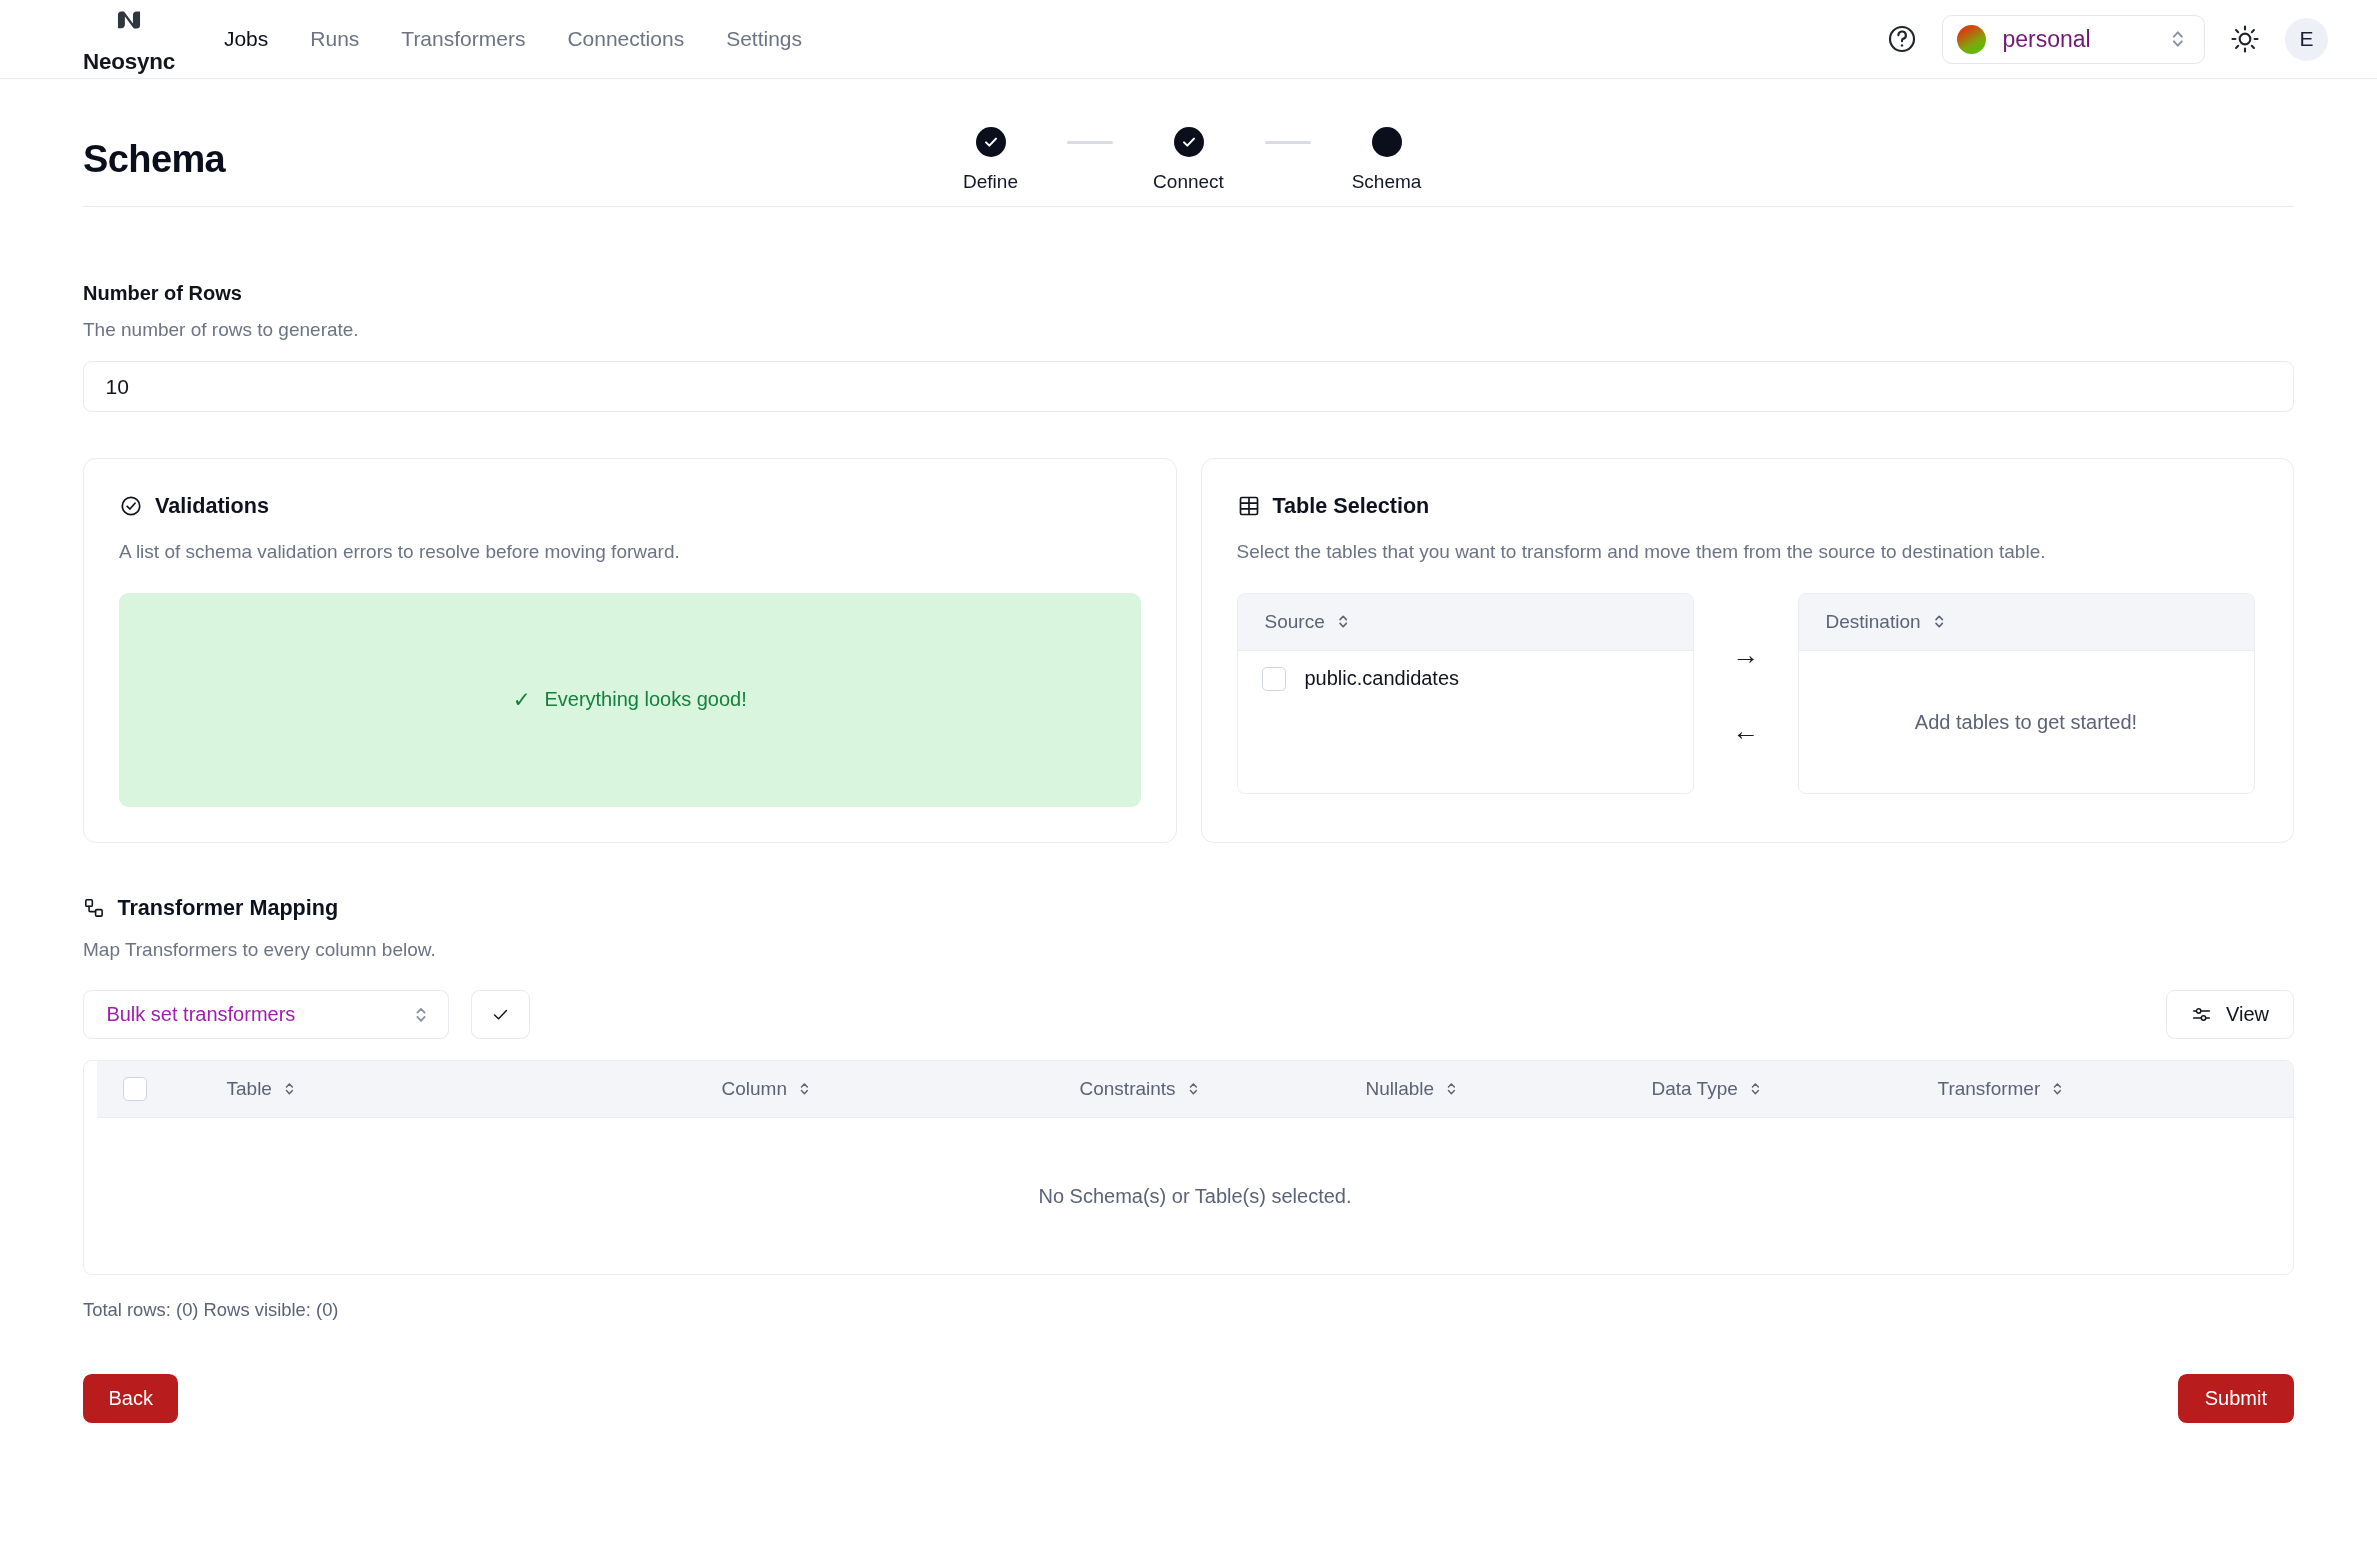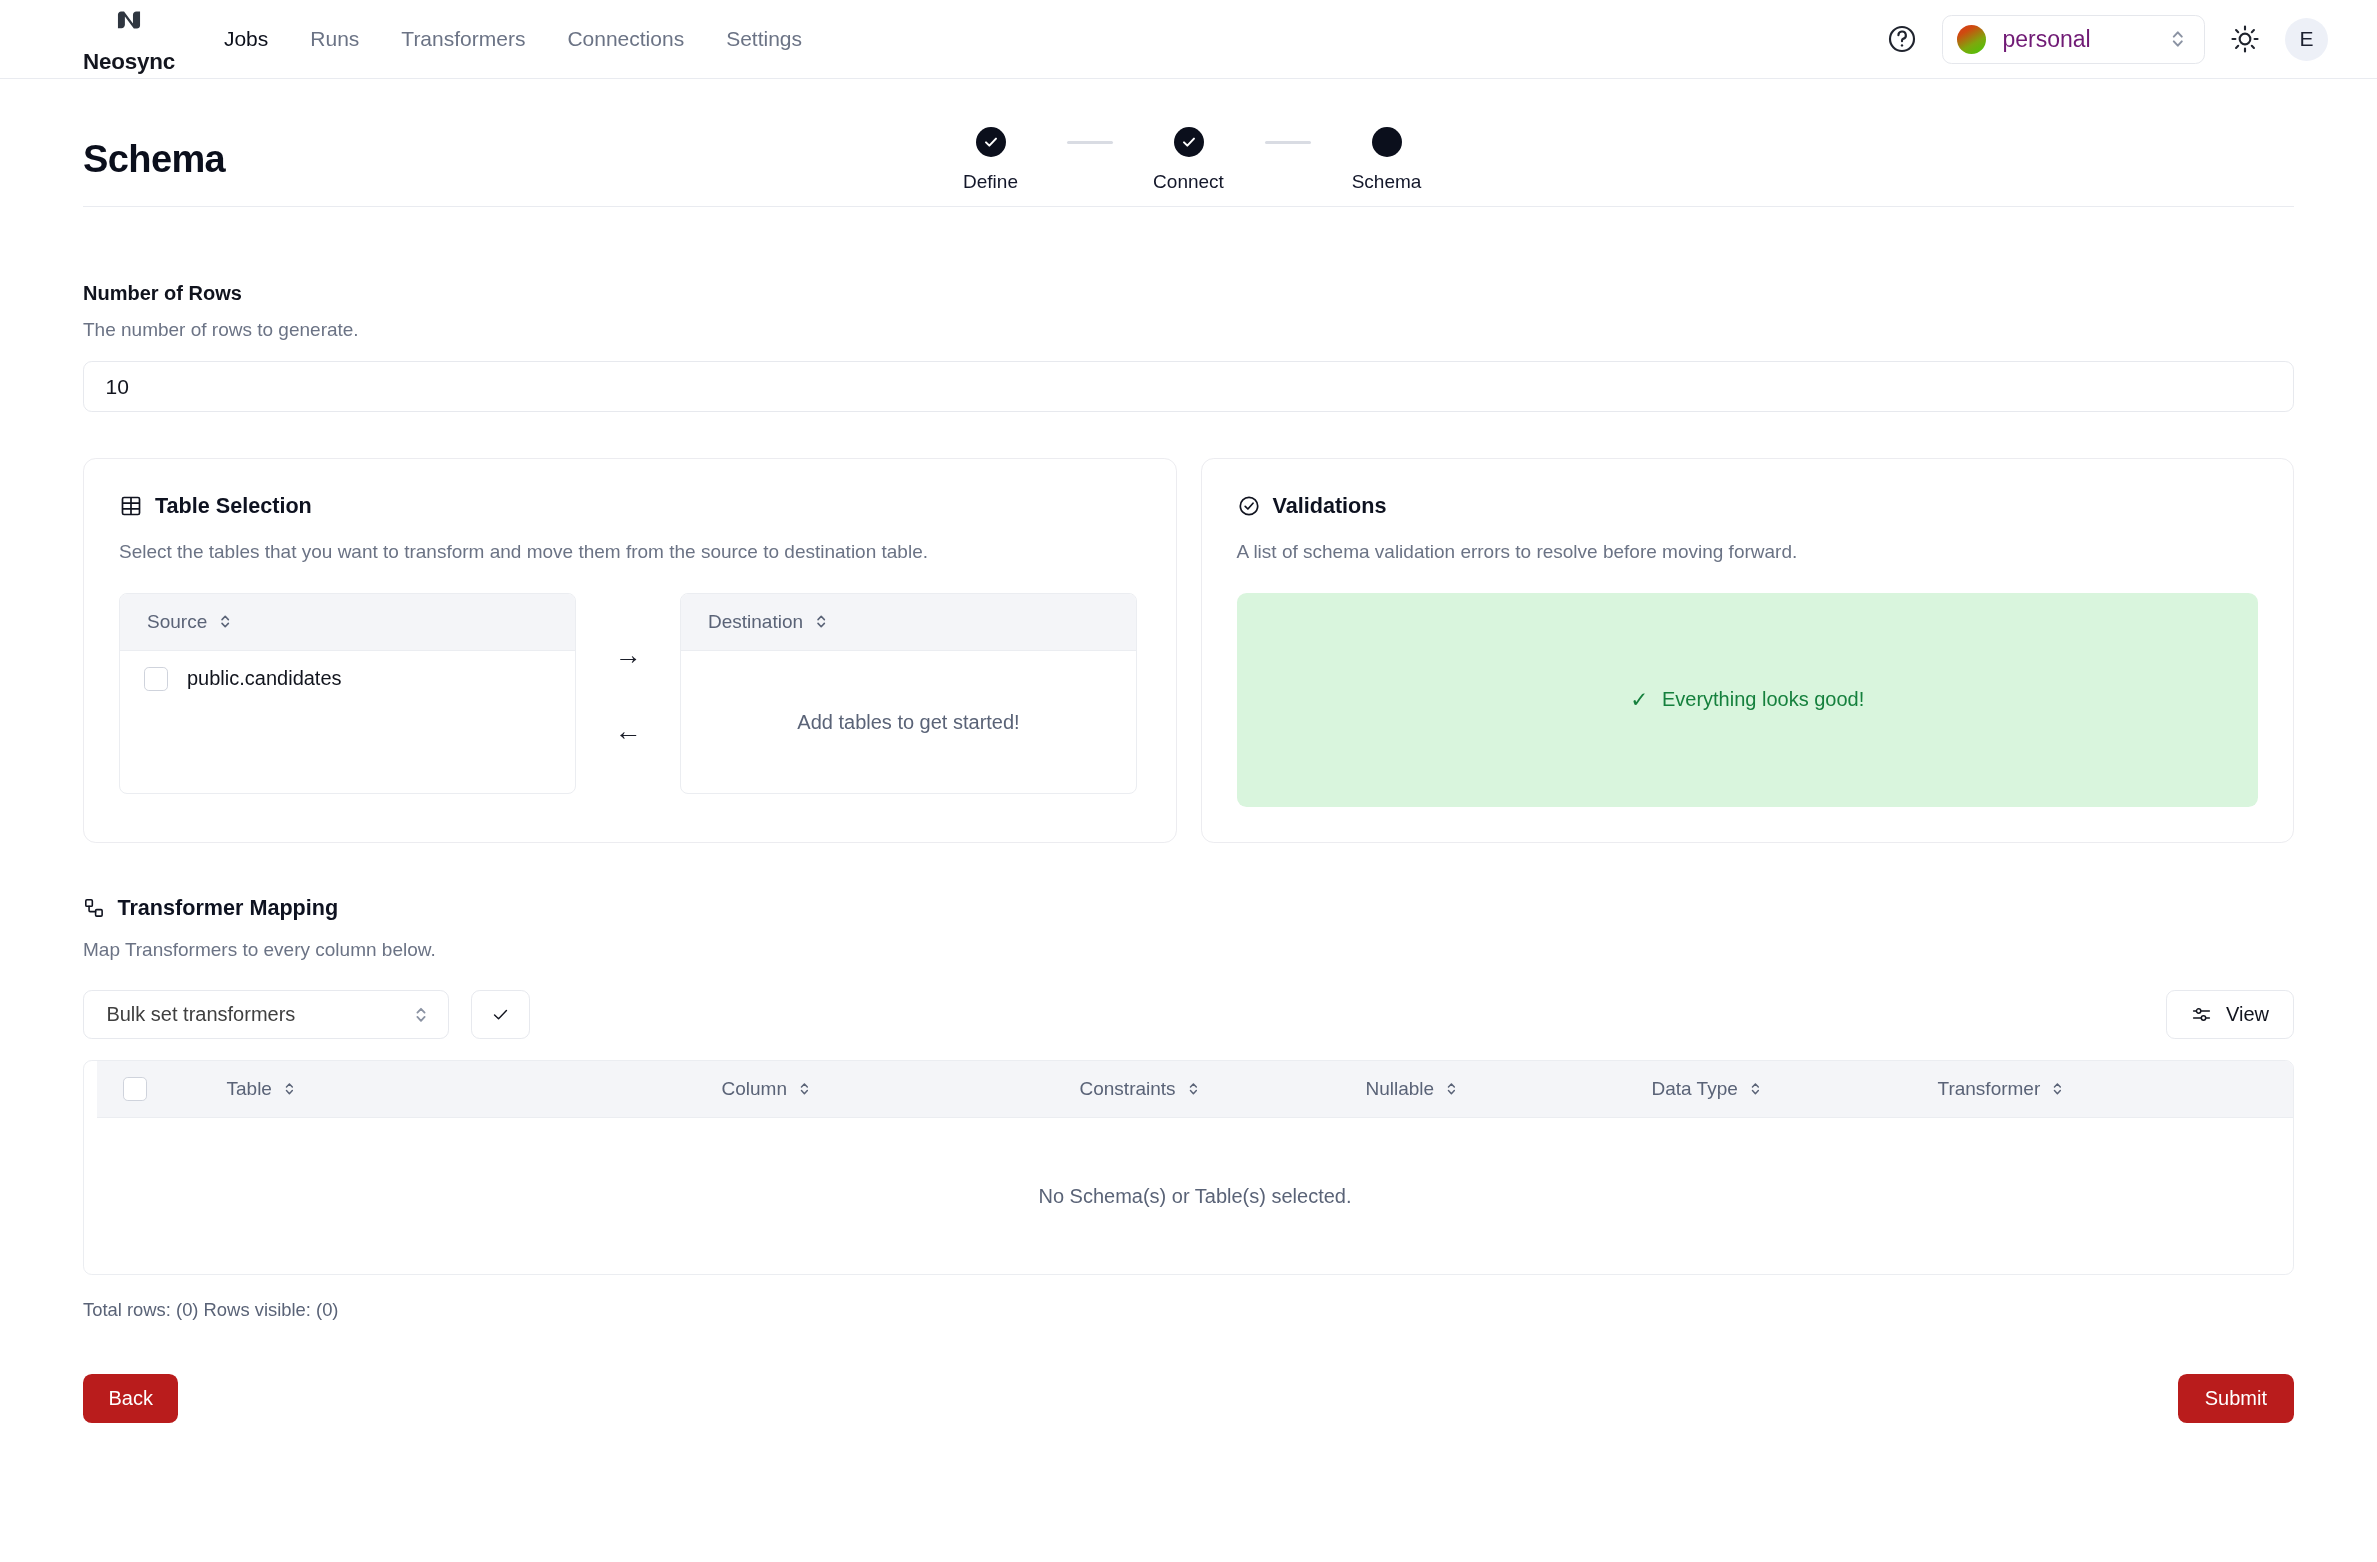--- a/index.html
+++ b/index.html
@@ -137,21 +137,21 @@
   .tm-title { display: flex; align-items: center; gap: 12px; }
   .tm-title-text { font-size: 21.6px; font-weight: 700; color: #0e1220; }
   .tm-sub { font-size: 19px; color: #6b7385; margin-top: 18.4px; }
 
   .tm-controls { display: flex; align-items: center; margin-top: 29px; }
   .bulk-select {
     width: 366px; height: 49px; border: 0.8px solid #e7e9ee; border-radius: 8.8px;
     background: #fff; display: flex; align-items: center; padding: 0 19px 0 22.4px;
     cursor: pointer;
   }
-  .bulk-select-text { font-size: 20px; color: #404040; flex: 1 1 auto; }
+  .bulk-select-text { font-size: 20px; color: #a21caf; flex: 1 1 auto; }
   .apply-btn {
     width: 59px; height: 49px; margin-left: 22.4px;
     border: 0.8px solid #e7e9ee; border-radius: 8.8px; background: #fff;
     display: flex; align-items: center; justify-content: center; cursor: pointer;
   }
   .view-btn {
     margin-left: auto; height: 49px; border: 0.8px solid #e7e9ee; border-radius: 8.8px;
     background: #fff; display: flex; align-items: center; gap: 13.6px;
     padding: 0 24px; cursor: pointer;
   }
@@ -272,20 +272,38 @@
     <div class="field-label">Number of Rows</div>
     <div class="field-help">The number of rows to generate.</div>
     <div class="text-input" placeholder="0">10</div>
   </div>
 
   <div class="cards-row">
 
     <div class="card">
       <div class="card-title">
         <span>
+          <svg width="24" height="24" viewBox="0 0 24 24" fill="none" stroke="#10131f" stroke-width="1.7" stroke-linecap="round" stroke-linejoin="round" class="ico">
+            <circle cx="12" cy="12" r="8.7"></circle>
+            <path d="M8.2 12.3 10.9 15 16 9.2"></path>
+          </svg>
+        </span>
+        <span class="card-title-text">Validations</span>
+      </div>
+      <div class="card-sub">A list of schema validation errors to resolve before moving forward.</div>
+
+      <div class="validation-box">
+        <span class="validation-check">✓</span>
+        <span class="validation-text">Everything looks good!</span>
+      </div>
+    </div>
+
+    <div class="card">
+      <div class="card-title">
+        <span>
           <svg width="24" height="24" viewBox="0 0 24 24" fill="none" stroke="#10131f" stroke-width="1.7" class="ico">
             <rect x="3.5" y="3.5" width="17" height="17" rx="1.5"></rect>
             <path d="M3.5 9.2h17M3.5 14.8h17M12 3.5v17"></path>
           </svg>
         </span>
         <span class="card-title-text">Table Selection</span>
       </div>
       <div class="card-sub">Select the tables that you want to transform and move them from the source to destination table.</div>
 
       <div class="dualpane">
@@ -319,38 +337,20 @@
               <svg width="14.4" height="19" viewBox="0 0 12 18" fill="none" stroke="#5a6377" stroke-width="1.5" stroke-linecap="round" stroke-linejoin="round" class="ico">
                 <path d="M3 7.2 6 4l3 3.2"></path>
                   <path d="M3 10.8 6 14l3-3.2"></path>
               </svg>
             </span>
           </div>
           <div class="pane-body">
             <div class="pane-empty">Add tables to get started!</div>
           </div>
         </div>
-      </div>
-    </div>
-
-    <div class="card">
-      <div class="card-title">
-        <span>
-          <svg width="24" height="24" viewBox="0 0 24 24" fill="none" stroke="#10131f" stroke-width="1.7" stroke-linecap="round" stroke-linejoin="round" class="ico">
-            <circle cx="12" cy="12" r="8.7"></circle>
-            <path d="M8.2 12.3 10.9 15 16 9.2"></path>
-          </svg>
-        </span>
-        <span class="card-title-text">Validations</span>
-      </div>
-      <div class="card-sub">A list of schema validation errors to resolve before moving forward.</div>
-
-      <div class="validation-box">
-        <span class="validation-check">✓</span>
-        <span class="validation-text">Everything looks good!</span>
       </div>
     </div>
   </div>
 
   <div class="tm">
     <div class="tm-title">
       <span>
         <svg width="22.4" height="22.4" viewBox="0 0 24 24" fill="none" stroke="#10131f" stroke-width="1.7" class="ico">
           <rect x="3" y="3" width="7" height="7" rx="1.2"></rect>
           <rect x="13.5" y="13.5" width="7" height="7" rx="1.2"></rect>

